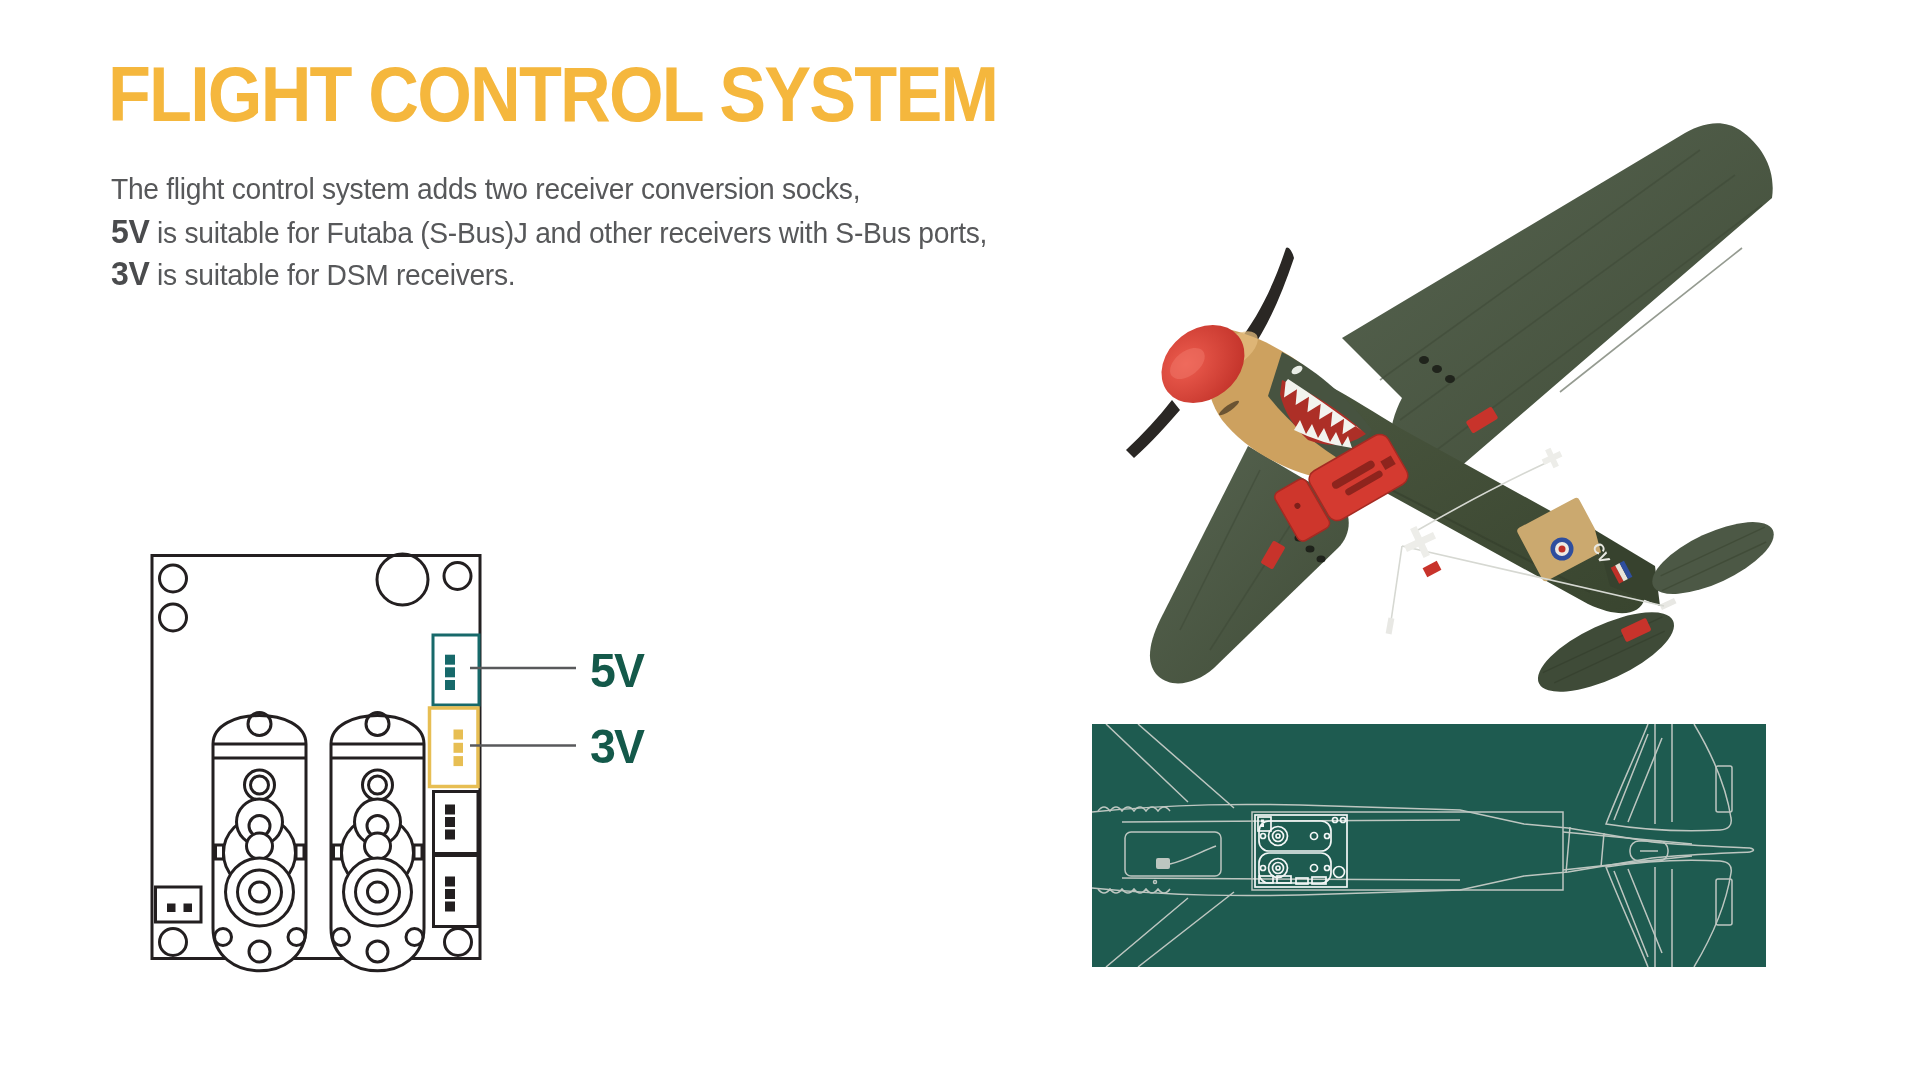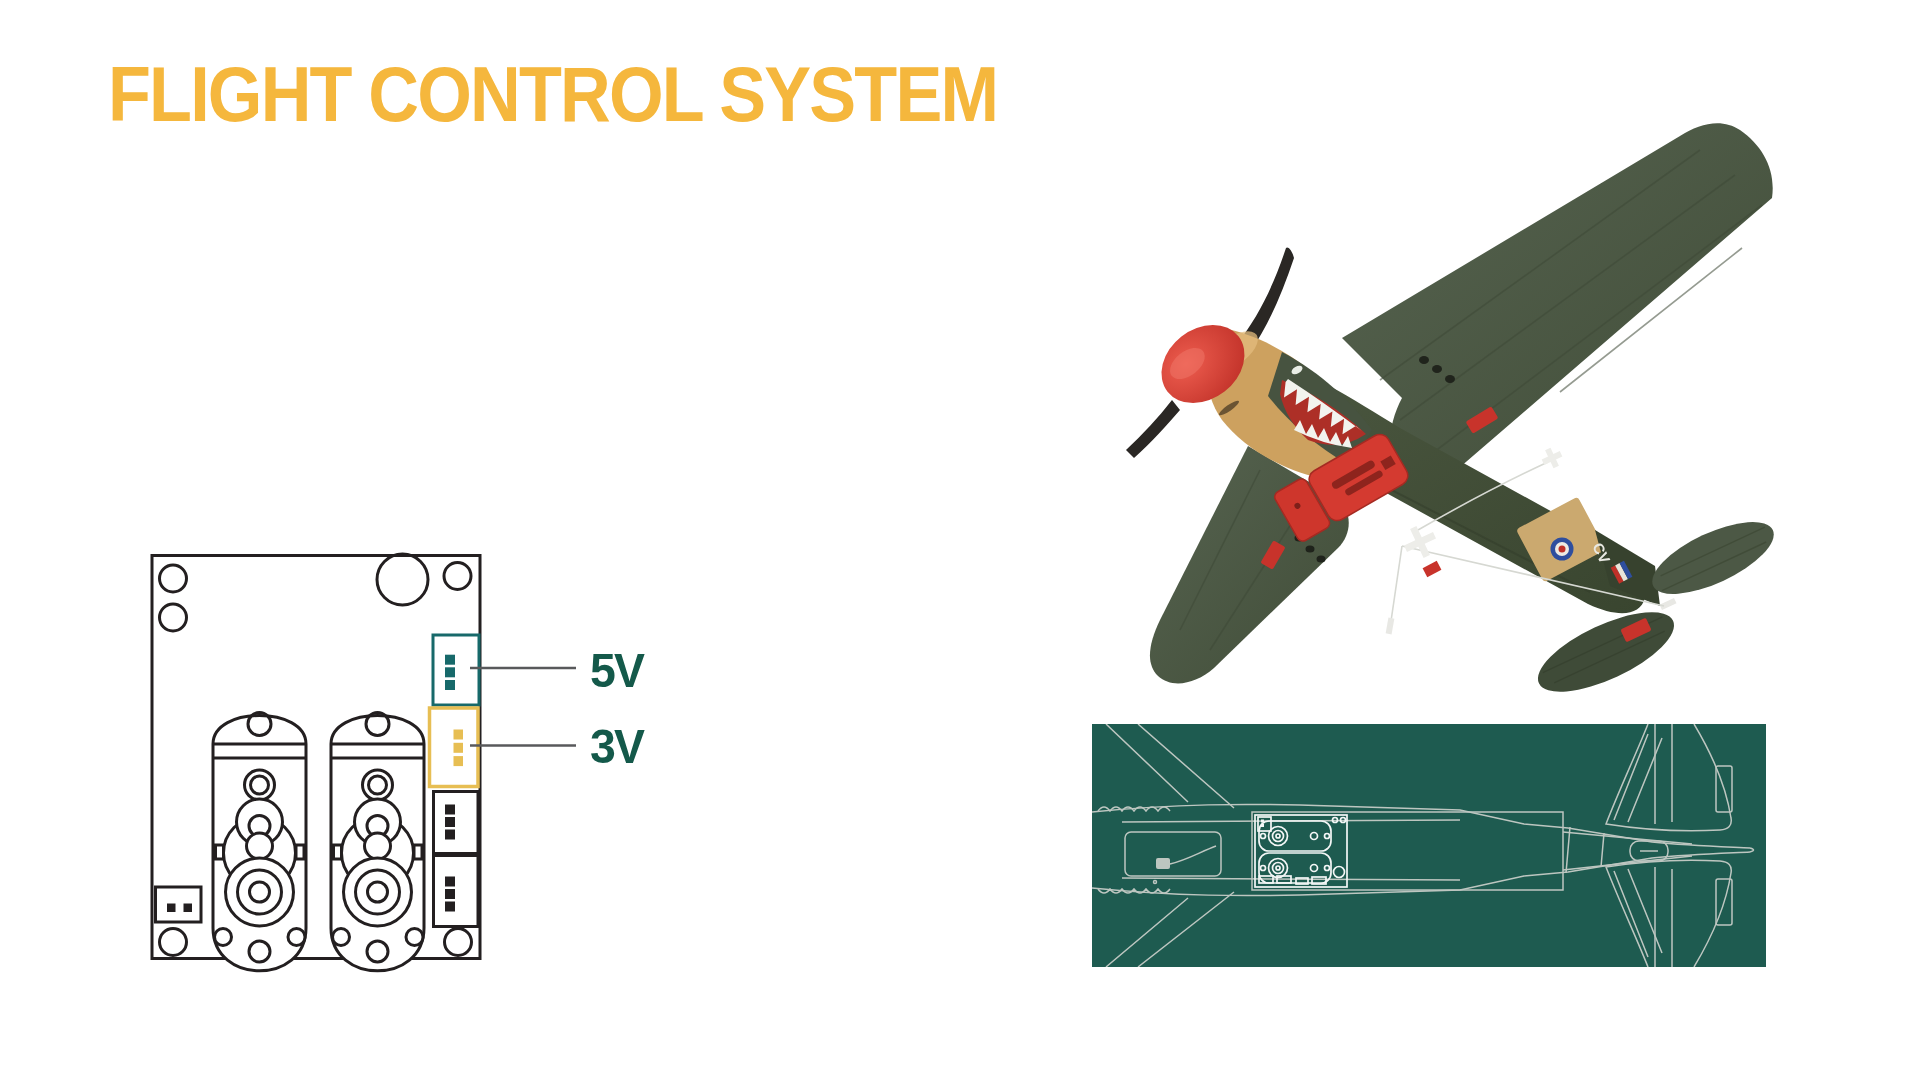--- a/index.html
+++ b/index.html
@@ -21,20 +21,25 @@
   .bd{stroke:#231F20;stroke-width:3;fill:none;}
   .bdw{stroke:#231F20;stroke-width:3;fill:#ffffff;}
 </style>
 </head>
 <body>
 
 <div class="canvas">
 
   <div class="title">FLIGHT CONTROL SYSTEM</div>
 
+  <div class="copy">
+    <div class="line">The flight control system adds two receiver conversion socks,</div>
+    <div class="line"><b>5V</b><span> is suitable for Futaba (S-Bus)J and other receivers with S-Bus ports,</span></div>
+    <div class="line"><b>3V</b><span> is suitable for DSM receivers.</span></div>
+  </div>
 
   <svg id="board-svg" width="530" height="450" viewBox="130 540 530 450">
 
     <rect x="152" y="555.5" width="328" height="403" class="bd"></rect>
 
     <g>
       <circle cx="173" cy="578.5" r="13.5" class="bd"></circle>
       <circle cx="173" cy="617.5" r="13.5" class="bd"></circle>
       <circle cx="402.5" cy="579.5" r="25.5" class="bd"></circle>
       <circle cx="457.5" cy="576" r="13.5" class="bd"></circle>

